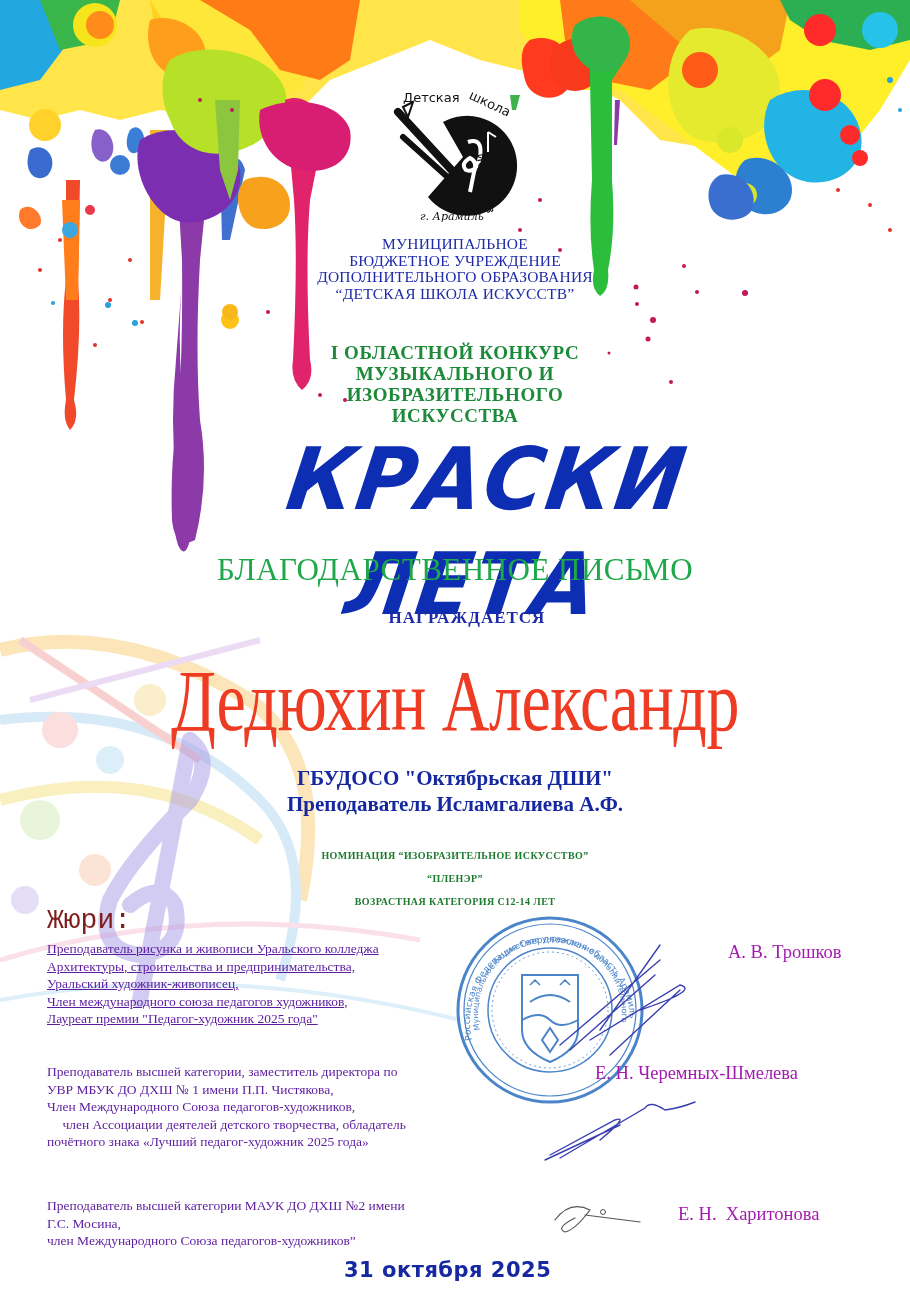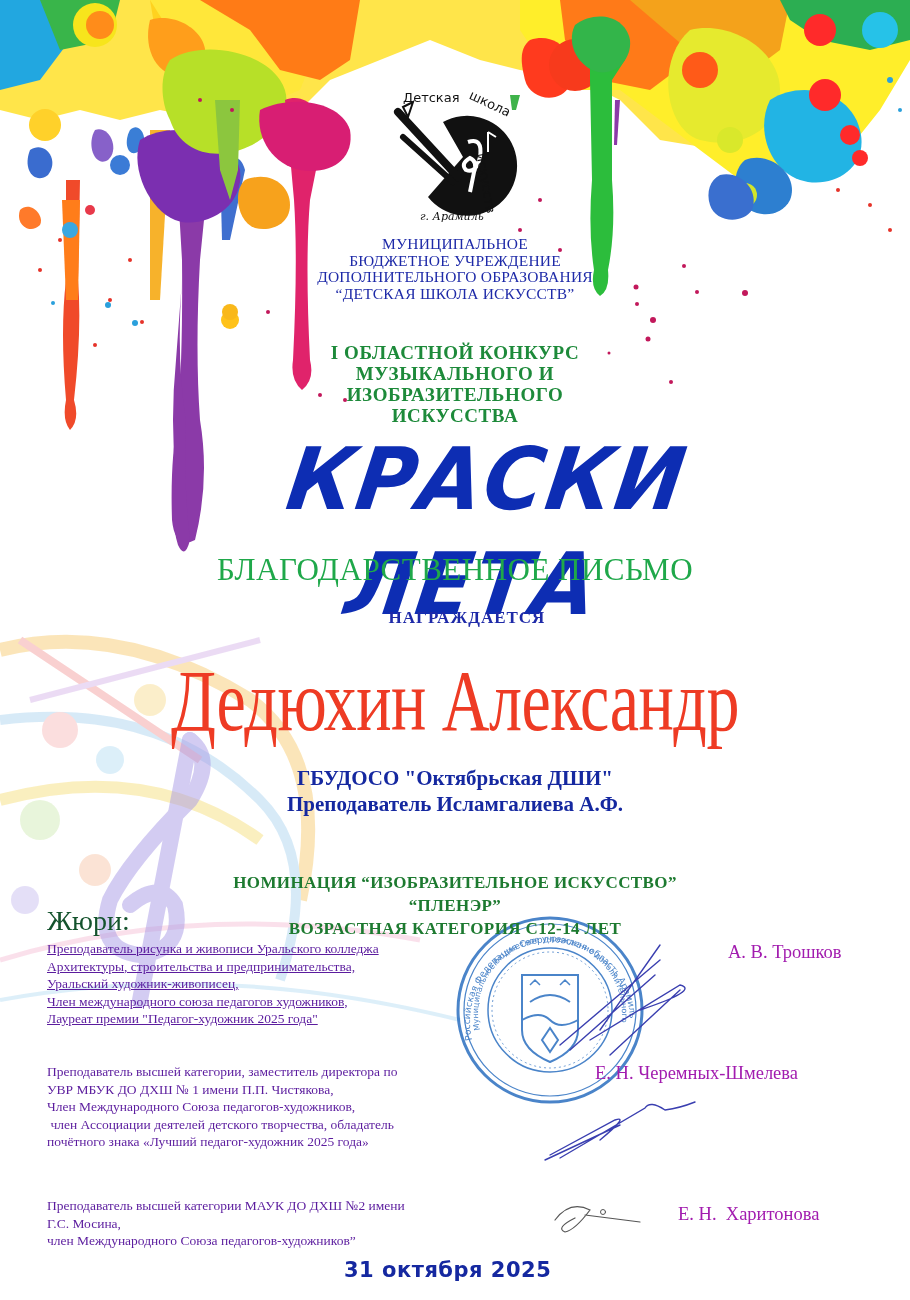--- a/index.html
+++ b/index.html
@@ -17,24 +17,24 @@
     .contest { top: 342px; font-family: "Liberation Serif", serif; font-weight: bold; font-size: 19px; line-height: 21px; color: #1d8a3a; letter-spacing: 0.6px; }
     .contest div { text-align: center; }
 
     .title { top: 432px; left: 190px; width: 580px; text-align: center; font-family: "DejaVu Sans", sans-serif; font-weight: bold; font-style: italic; font-size: 82px; color: #0d2db3; letter-spacing: 2px; transform: skewX(-8deg) scaleY(1.05); line-height: 100px; }
     .letter-type { top: 552px; font-family: "Liberation Serif", serif; font-size: 31px; color: #1fa84a; letter-spacing: 0.5px; }
     .awarded { top: 608px; font-family: "Liberation Serif", serif; font-weight: bold; font-size: 17px; color: #1e2aa8; letter-spacing: 1px; padding-left: 12px; }
     .recipient { top: 652px; font-family: "Liberation Serif", serif; font-size: 66px; color: #ee3b24; letter-spacing: -0.5px; transform: scaleY(1.3); transform-origin: top center; }
 
     .school { top: 765px; font-family: "Liberation Serif", serif; font-weight: bold; font-size: 21px; line-height: 26px; color: #1528a0; }
     .school div { text-align: center; }
-    .nomination { top: 871px; font-family: "Liberation Serif", serif; font-weight: bold; font-size: 17px; line-height: 23px; color: #1d7a30; letter-spacing: 0.4px; }
+    .nomination { top: 844px; font-family: "Liberation Serif", serif; font-weight: bold; font-size: 10px; line-height: 23px; color: #1d7a30; letter-spacing: 0.4px; }
     .nomination div { text-align: center; }
 
-    .jury-head { left: 47px; top: 905px; font-family: Liberation Serif, serif; font-size: 28px; color: #14532d; }
+    .jury-head { left: 47px; top: 905px; font-family: Liberation Mono, monospace; font-size: 28px; color: #7f1d1d; }
     .jury-block { left: 47px; font-family: "Liberation Serif", serif; font-size: 13.5px; line-height: 17.6px; color: #5b1c9e; }
     .jury-name { font-family: "Liberation Serif", serif; font-size: 18.5px; color: #a21caf; }
     .date { top: 1258px; left: 344px; font-family: "DejaVu Sans", sans-serif; font-weight: bold; font-size: 21px; color: #1528a0; letter-spacing: 0.5px; }
   </style>
 </head>
 <body>
 
 <div class="page">
 
   <svg class="deco" viewBox="0 0 910 1300" xmlns="http://www.w3.org/2000/svg">
@@ -250,21 +250,21 @@
     <div>Уральский художник-живописец,</div>
     <div>Член международного союза  педагогов художников,</div>
     <div>Лауреат премии "Педагог-художник  2025 года"</div>
   </div>
   <div class="abs jury-name" style="left:728px;top:942px;">А. В. Трошков</div>
 
   <div class="abs jury-block" style="top:1063px;">
     <div>Преподаватель высшей категории, заместитель директора по</div>
     <div>УВР  МБУК ДО  ДХШ № 1 имени П.П. Чистякова,</div>
     <div>Член Международного Союза педагогов-художников,</div>
-    <div style="white-space:pre;"> член Ассоциации деятелей детского творчества, обладатель</div>
+    <div style="white-space:pre;margin-left:12px;"> член Ассоциации деятелей детского творчества, обладатель</div>
     <div>почётного знака «Лучший педагог-художник 2025 года»</div>
   </div>
   <div class="abs jury-name" style="left:595px;top:1063px;">Е. Н. Черемных-Шмелева</div>
 
   <div class="abs jury-block" style="top:1197px;">
     <div>Преподаватель высшей категории МАУК ДО ДХШ №2 имени</div>
     <div>Г.С. Мосина,</div>
     <div>член Международного Союза педагогов-художников”</div>
   </div>
   <div class="abs jury-name" style="left:678px;top:1204px;white-space:pre;">Е. Н.  Харитонова</div>

